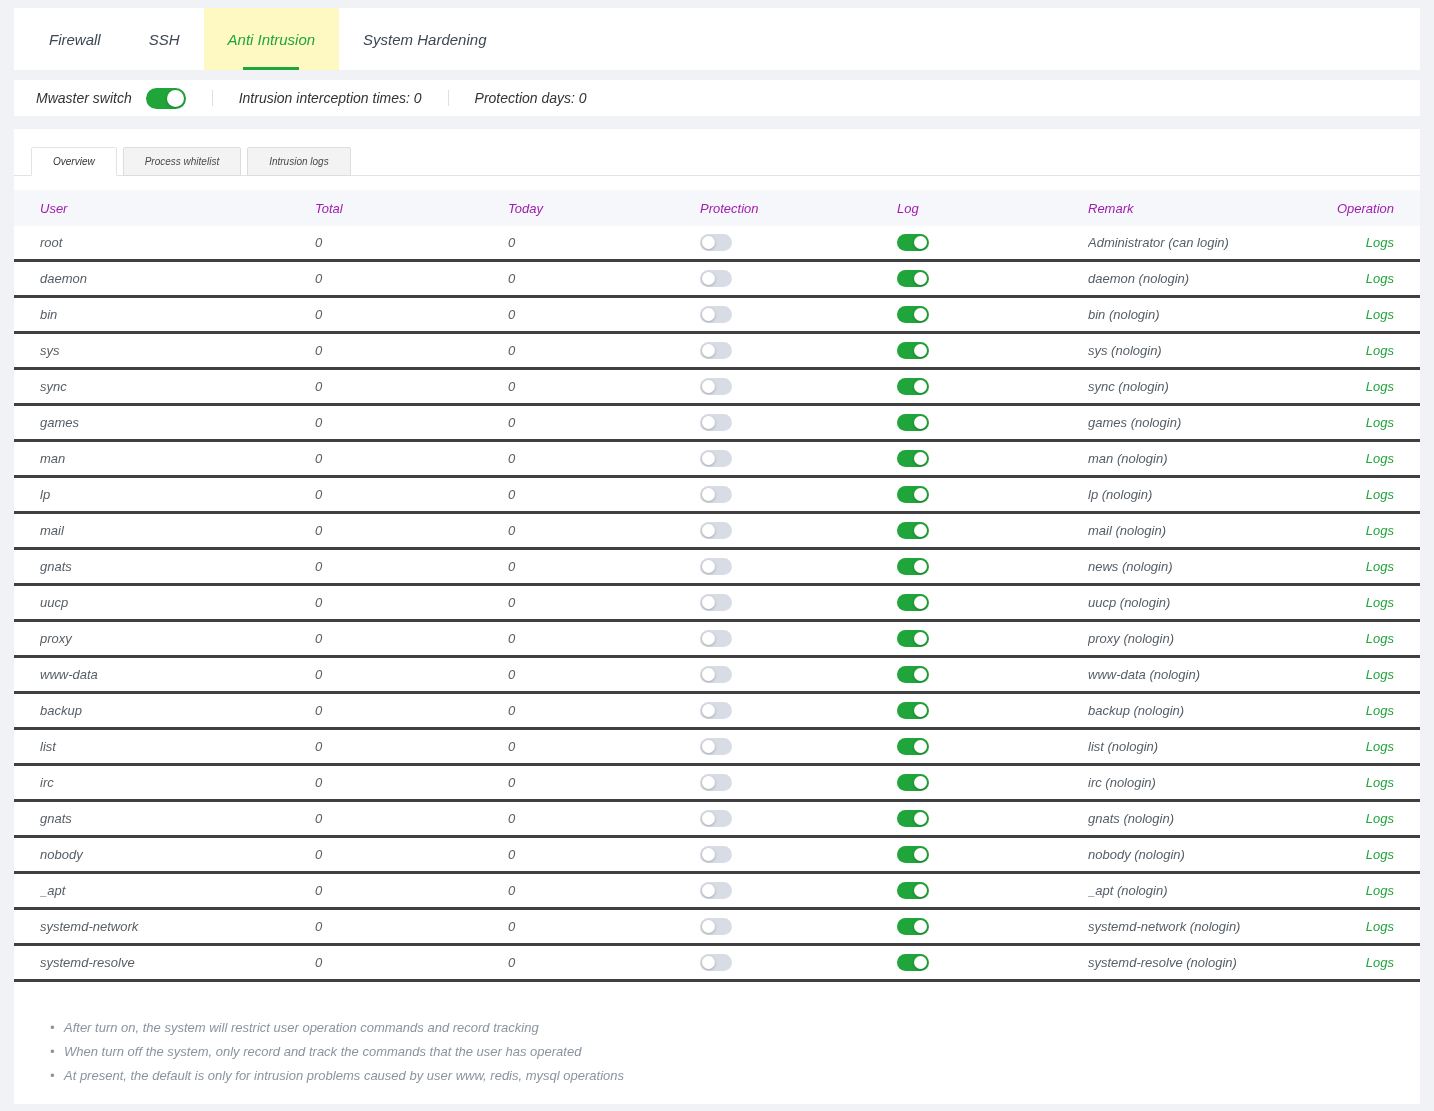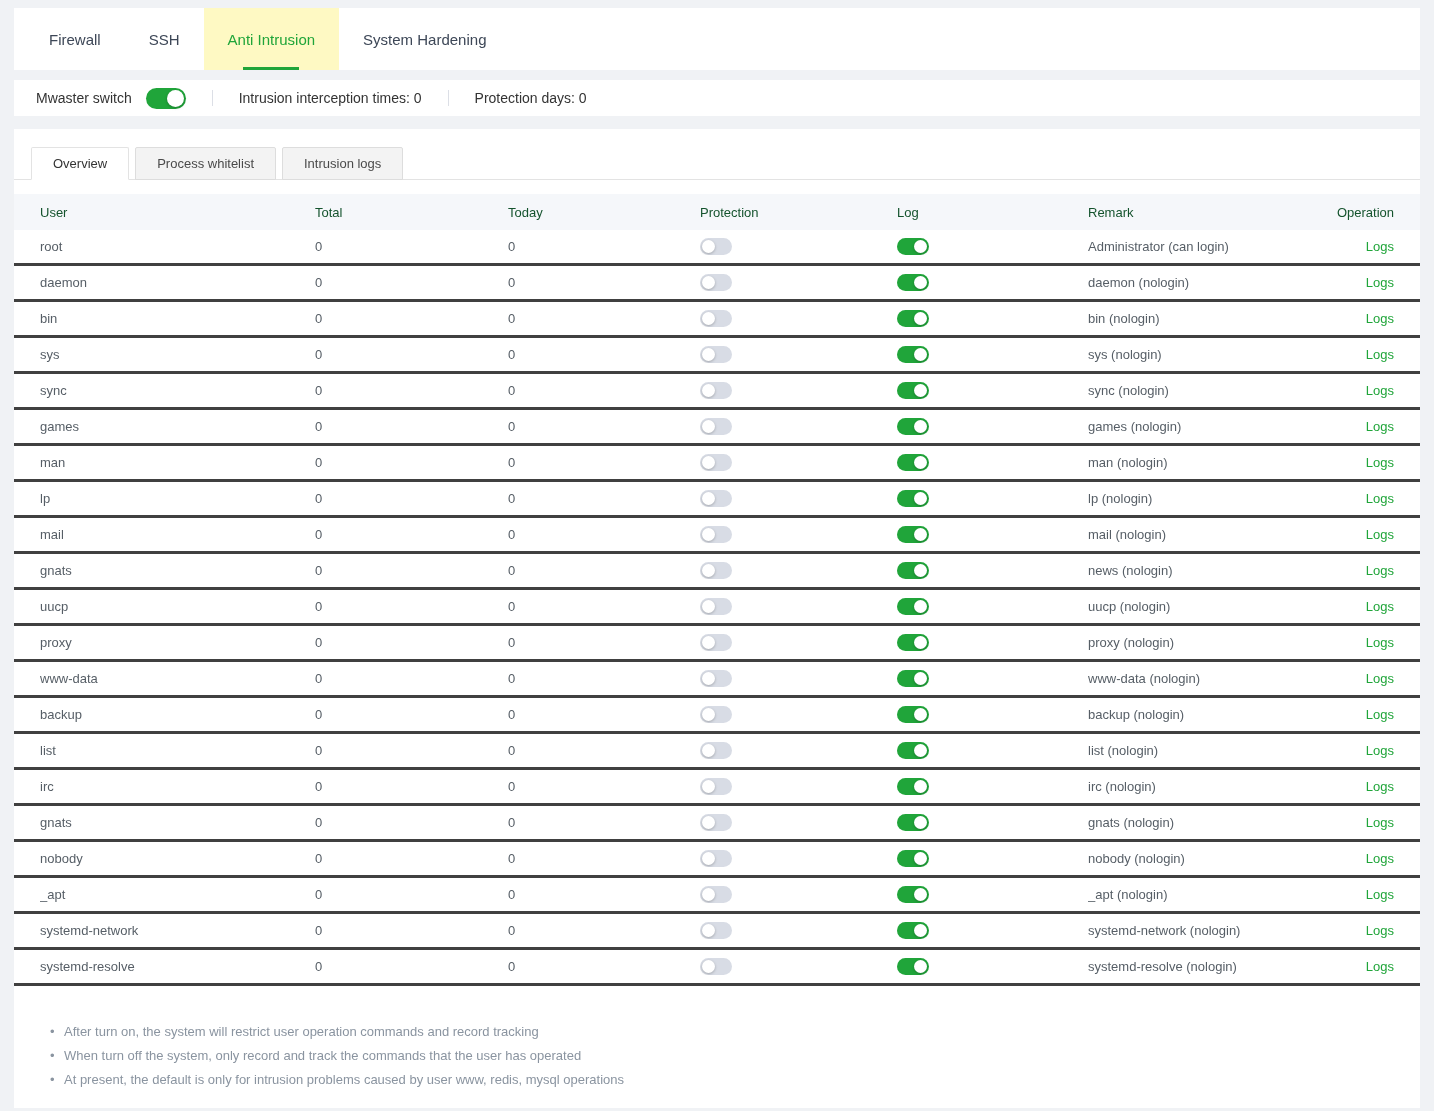--- a/index.html
+++ b/index.html
@@ -4,21 +4,21 @@
 <style>
   * { box-sizing: border-box; margin: 0; padding: 0; }
   html, body { width: 1434px; height: 1111px; }
   body {
     background: #f0f2f5;
     font-family: "Liberation Sans", sans-serif;
     padding: 8px 14px 7px;
     overflow: hidden;
     color: #555;
   }
-  .card { background: #fff; }
+  .card { background: #fff; font-style: italic; }
 
   
   .tabbar { display: flex; height: 62px; padding-left: 11px; align-items: stretch; }
   .tab {
     display: flex; align-items: center; padding: 0 24px;
     font-size: 15px; color: #3d4757; cursor: pointer; position: relative;
   }
   .tab.active { background: #fef9c3; color: var(--accent, #20a53a); }
   .tab .tab-underline { display: none; }
   .tab.active .tab-underline {
@@ -48,30 +48,30 @@
   }
   .switch.sm::after { width: 13px; height: 13px; }
   .switch.lg::after { width: 17px; height: 17px; }
   .switch.on::after { left: auto; right: 2px; }
 
   
   .main { margin-top: 13px; padding: 18px 0 16px; }
 
   .subtabs { display: flex; padding-left: 17px; border-bottom: 1px solid #e3e3e3; }
   .subtab {
-    padding: 8px 21px; font-size: 13px; color: #4a4a4a;
+    padding: 8px 21px; font-size: 10px; color: #4a4a4a;
     background: #f3f3f3; border: 1px solid #ddd; margin-right: 6px;
     margin-bottom: -1px; cursor: pointer; border-radius: 2px 2px 0 0;
   }
   .subtab.active { background: #fff; color: #333; border-color: #e3e3e3; border-bottom-color: #fff; }
 
   
   .thead {
     display: flex; align-items: center; height: 36px; background: #f5f7fa;
-    padding: 0 26px; font-size: 13px; color: #14532d; margin-top: 14px;
+    padding: 0 26px; font-size: 13px; color: #a21caf; margin-top: 14px;
   }
   .trow {
     display: flex; align-items: center; height: 36px;
     border-bottom: 3px solid #404040; padding: 0 26px;
     font-size: 13px; color: #565e66;
   }
   .th, .td { flex: 0 0 auto; white-space: nowrap; overflow: hidden; }
   .c-user   { width: 275px; }
   .c-total  { width: 193px; }
   .c-today  { width: 192px; }

